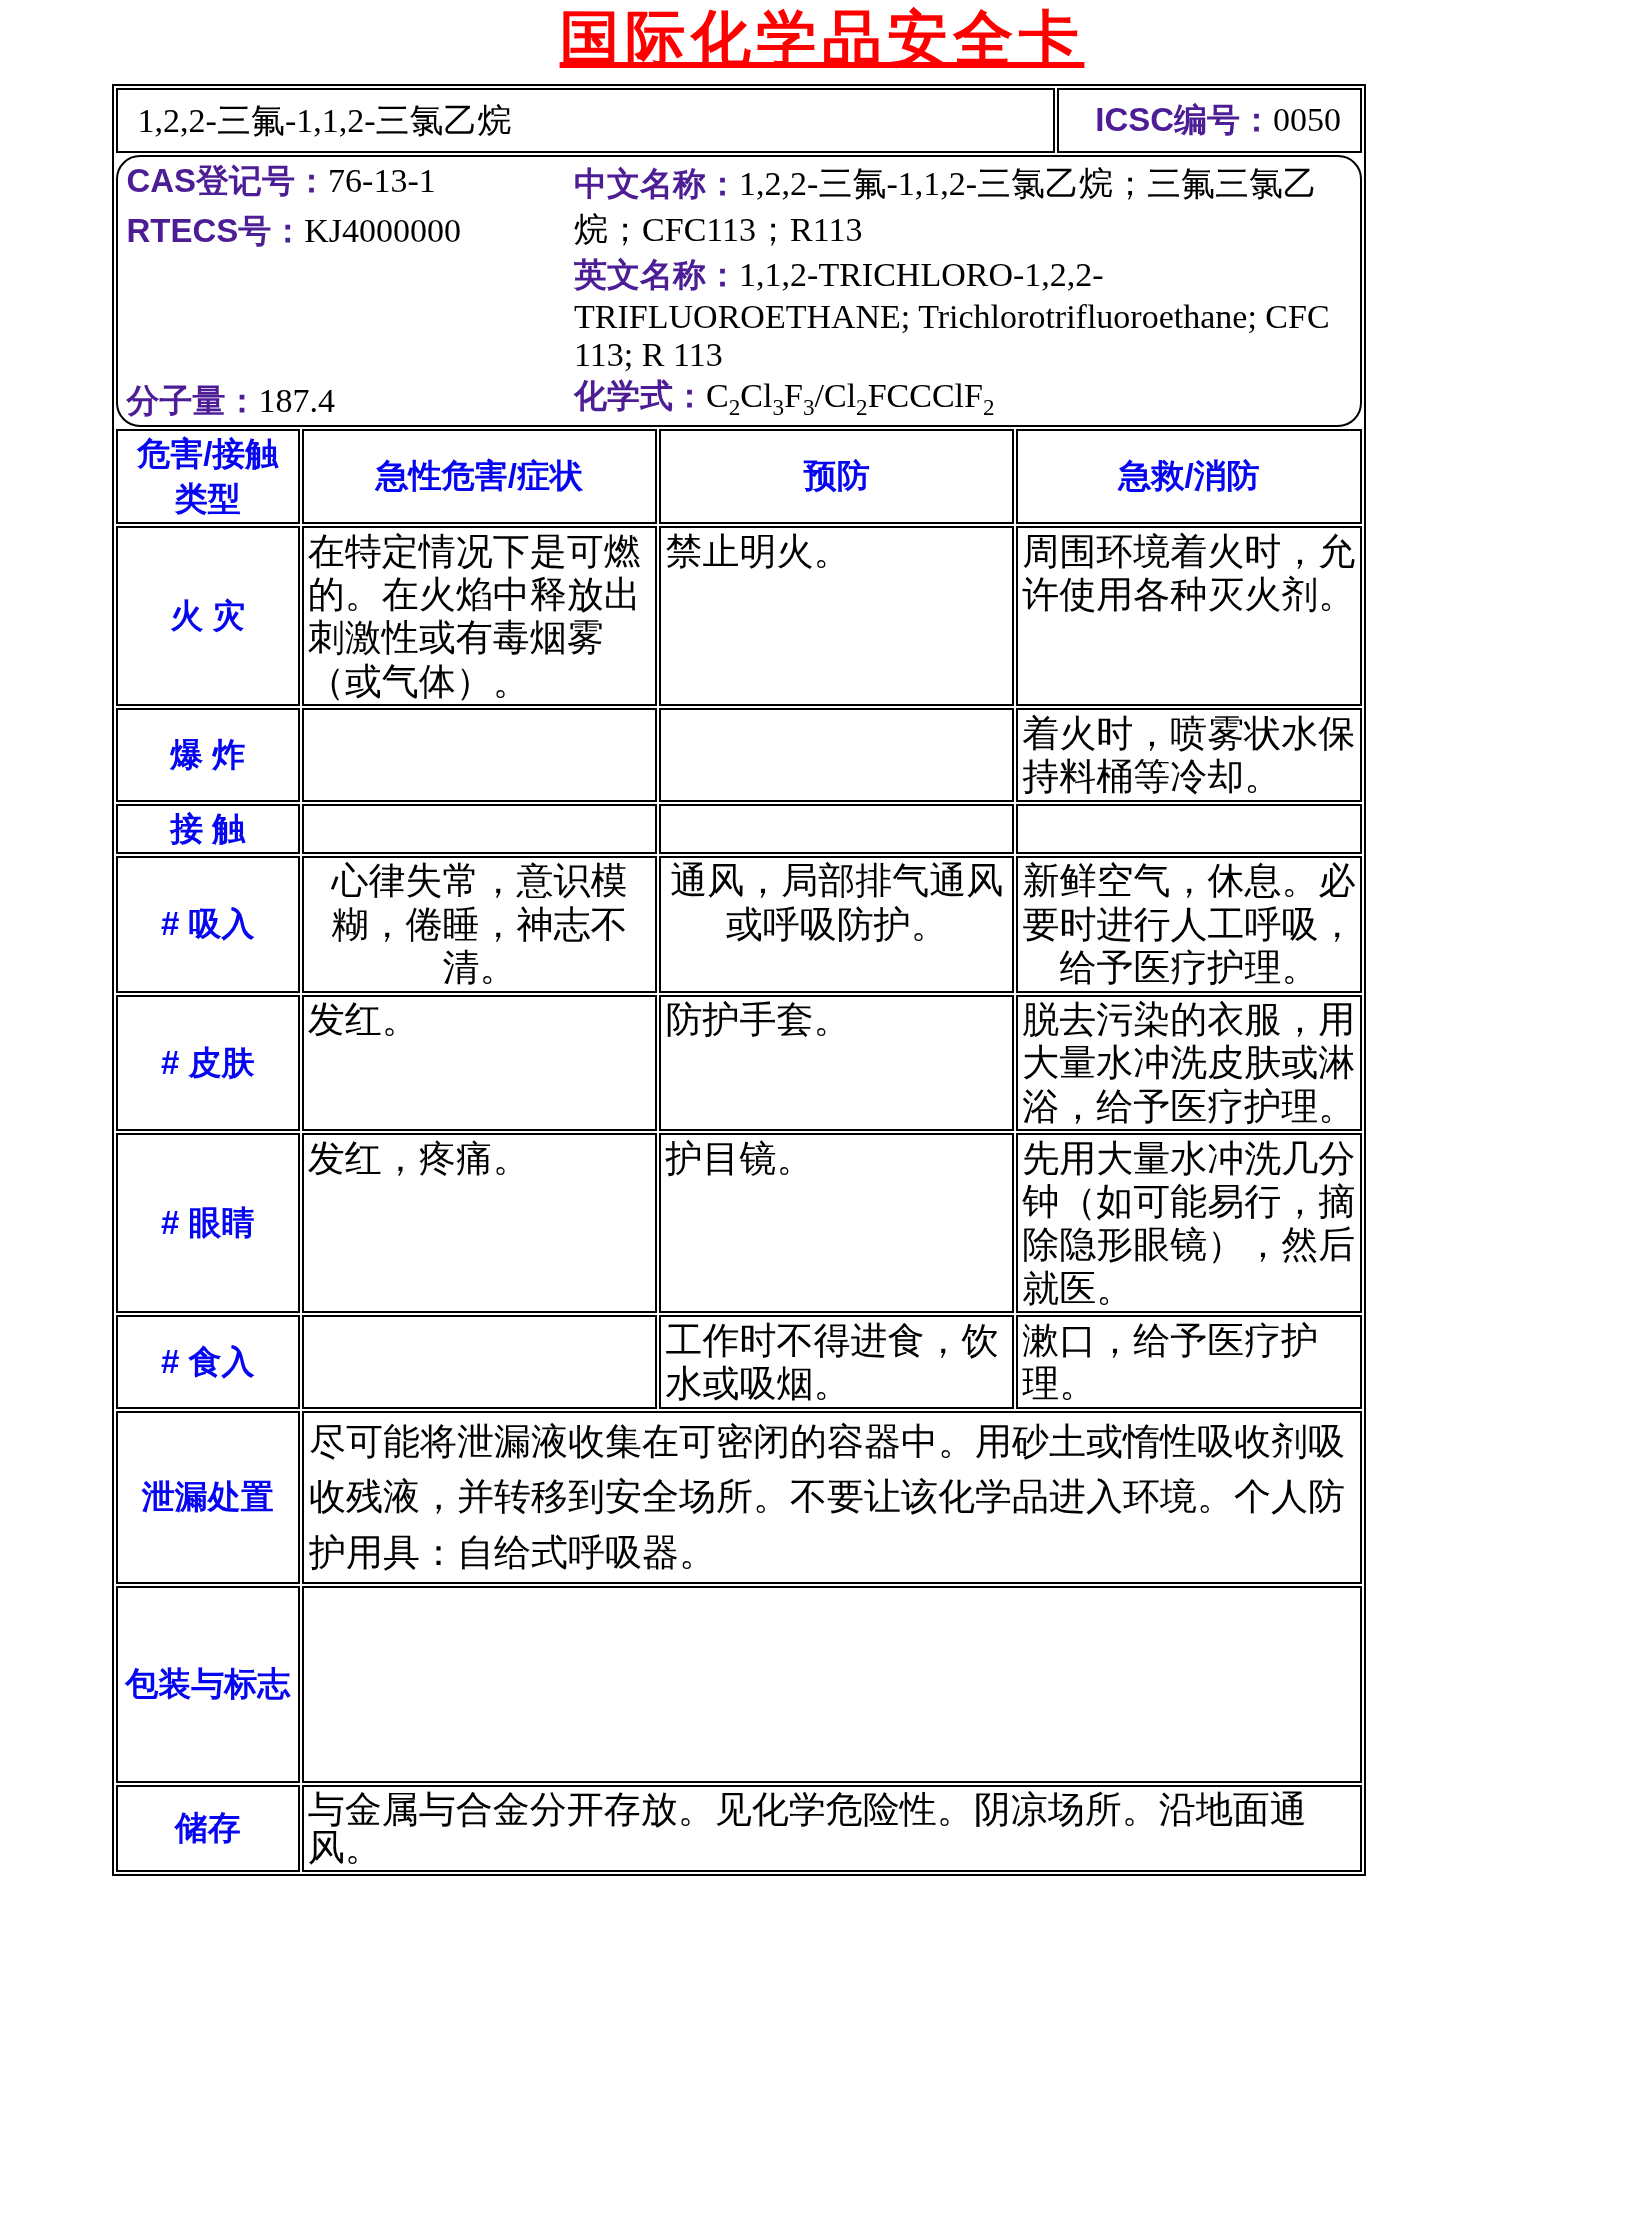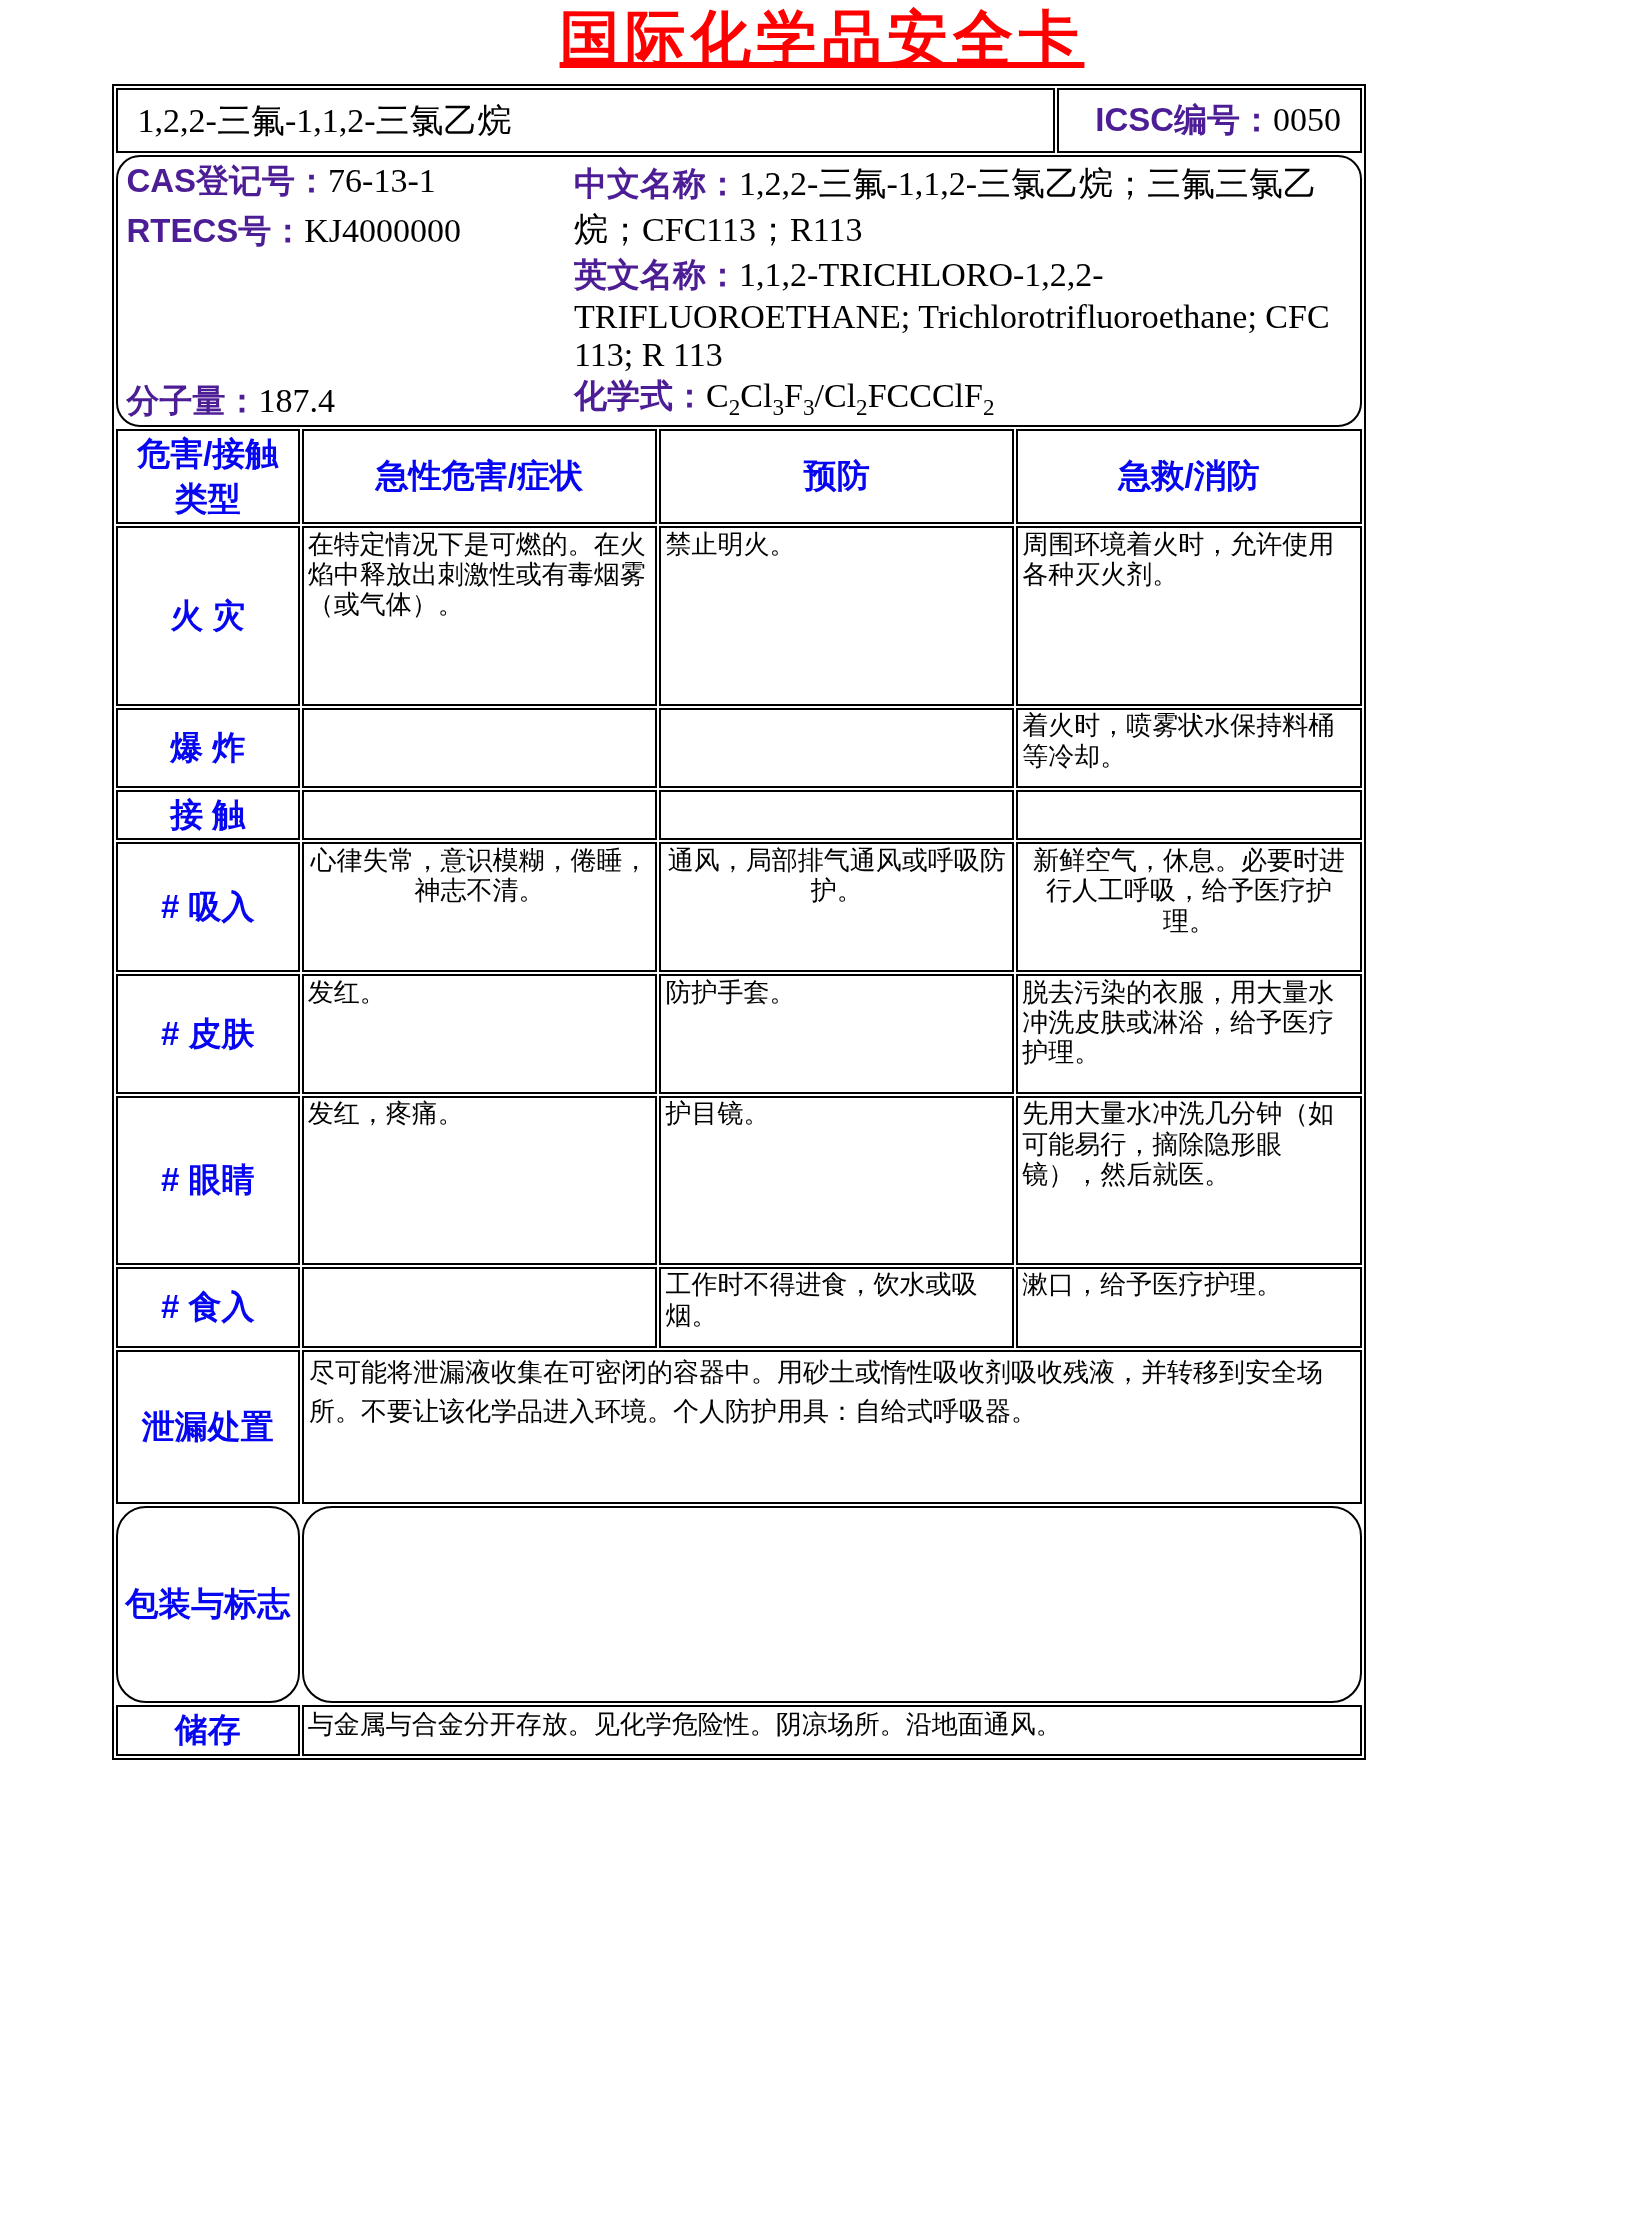--- a/index.html
+++ b/index.html
@@ -68,36 +68,36 @@
   .label-cell {
     color:#0606f0;
     font-family:"Liberation Sans", sans-serif;
     font-weight:bold;
     font-size:33px;
     text-align:center;
     vertical-align:middle;
     line-height:1.35;
   }
   .content-cell {
-    font-size:26px;
+    font-size:37px;
     line-height:1.17;
     vertical-align:top;
     padding:1.4px 4.2px 1.4px 4.2px;
   }
   .hdr-row td { height:89px; }
   .r-fire      td { height:173px; }
   .r-explosion td { height:73px; }
   .r-exposure  td { height:39px; }
   .r-inhalation td { height:123px;text-align:center; }
   .r-skin      td { height:113px; }
   .r-eyes      td { height:162px; }
   .r-ingestion td { height:74px; }
   .r-spillage  td { height:148px; }
   .r-spillage .content-cell { line-height:1.5; padding-left:5.6px; }
-  .r-packaging td { height:190px;border-radius:30px; }
+  .r-packaging td { height:190px; }
   .r-emergency td { height:230px; }
   .r-storage   td { height:38px; }
   .r-storage .content-cell { line-height:1.05; padding-top:4px; }
 </style>
 </head>
 <body>
 
 <h1 class="page-title">国际化学品安全卡</h1>
 
 <div class="card">

